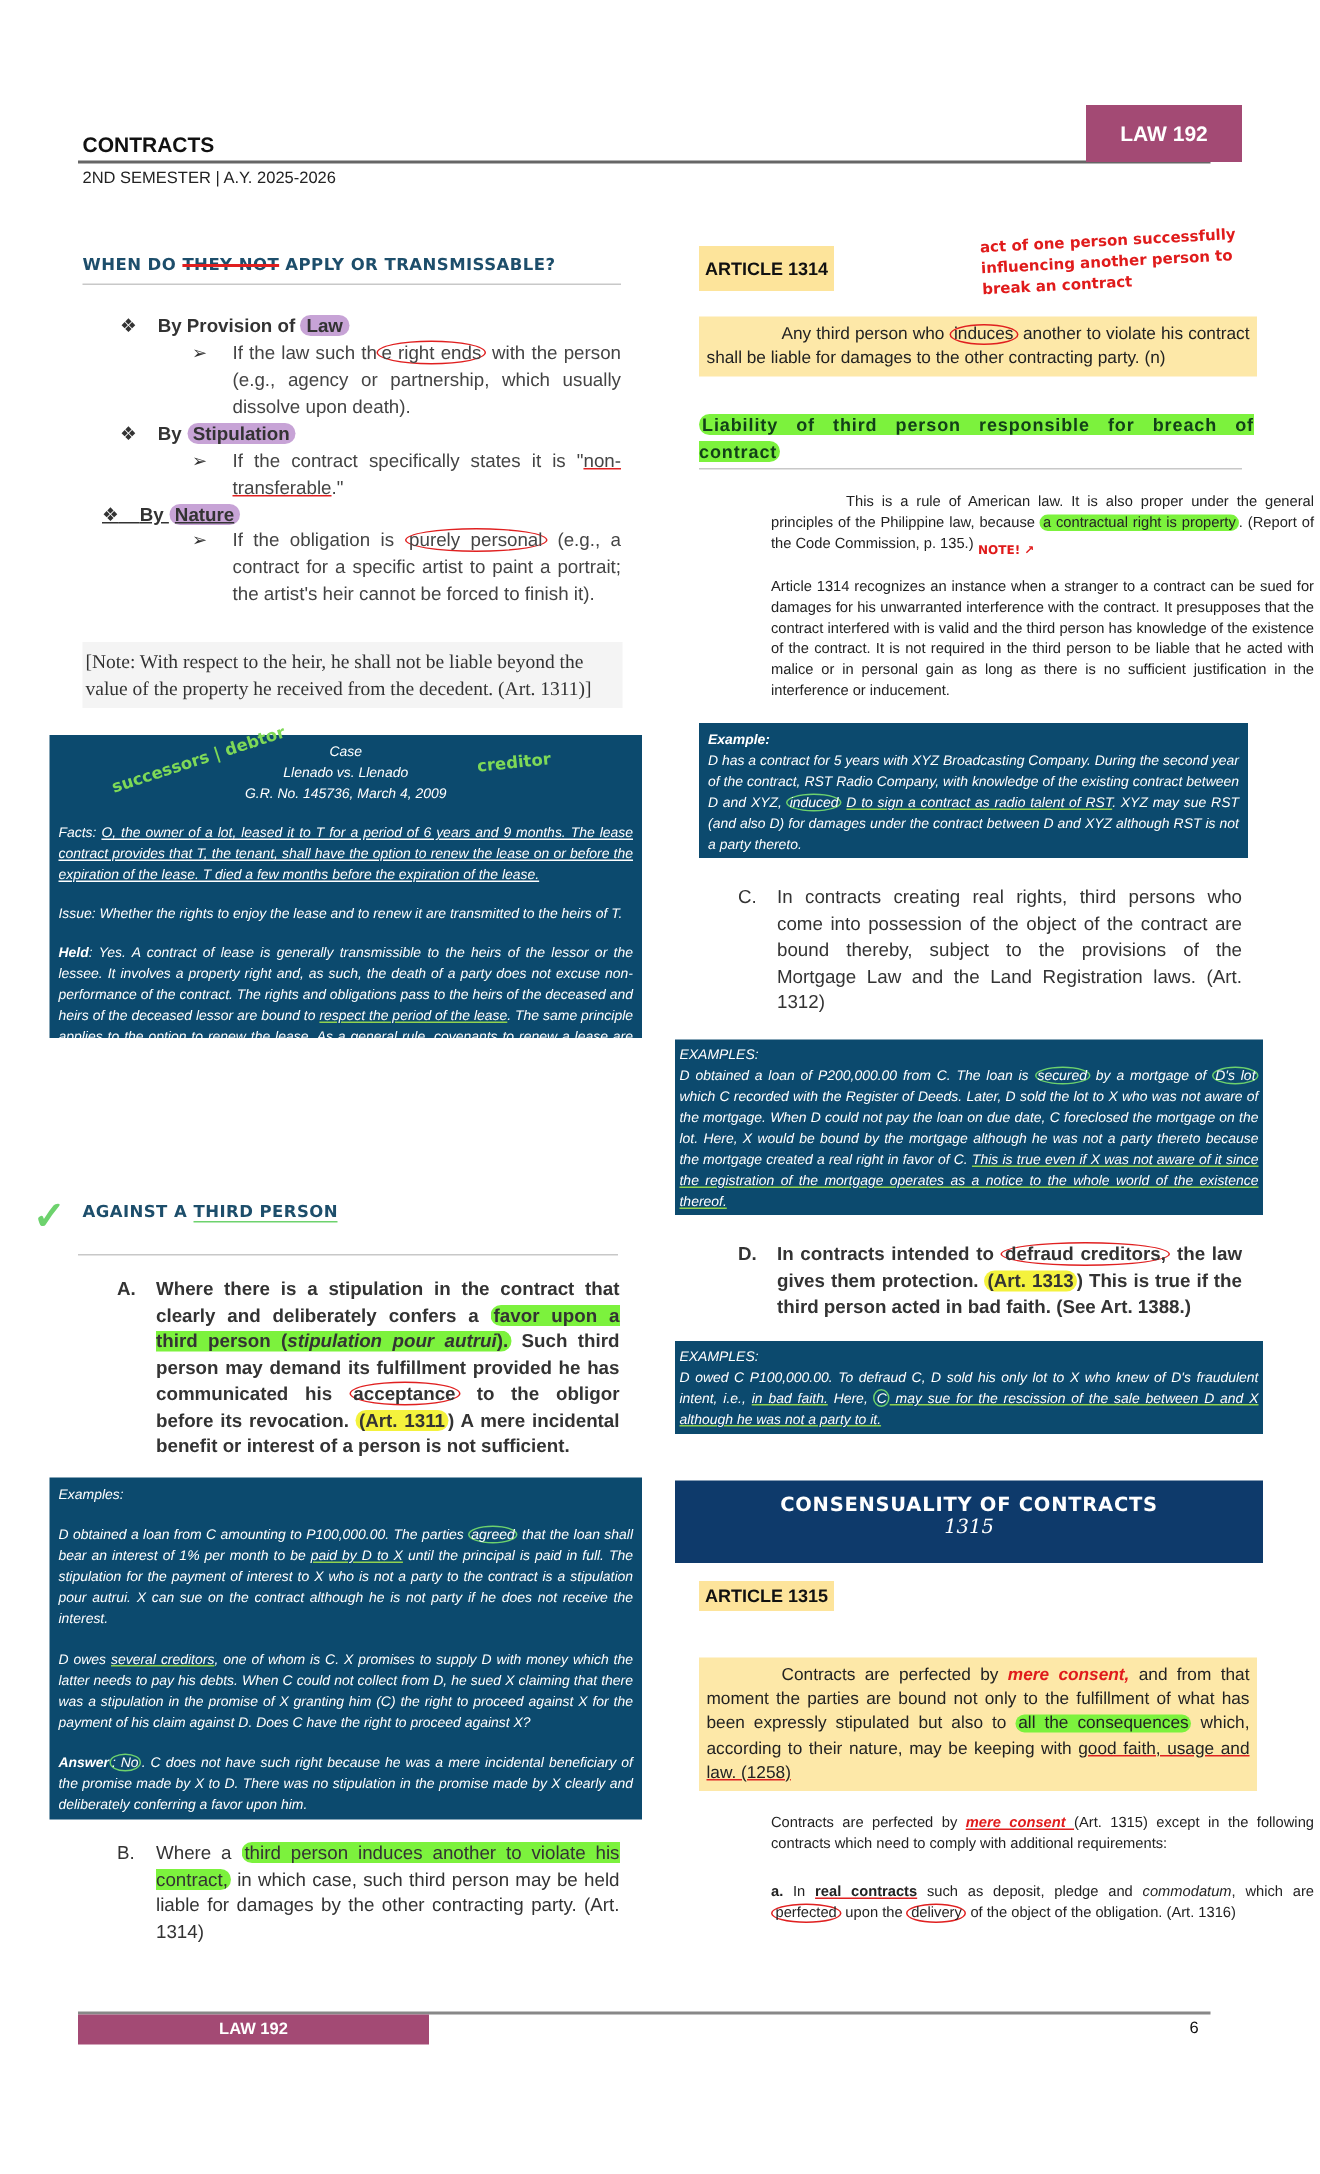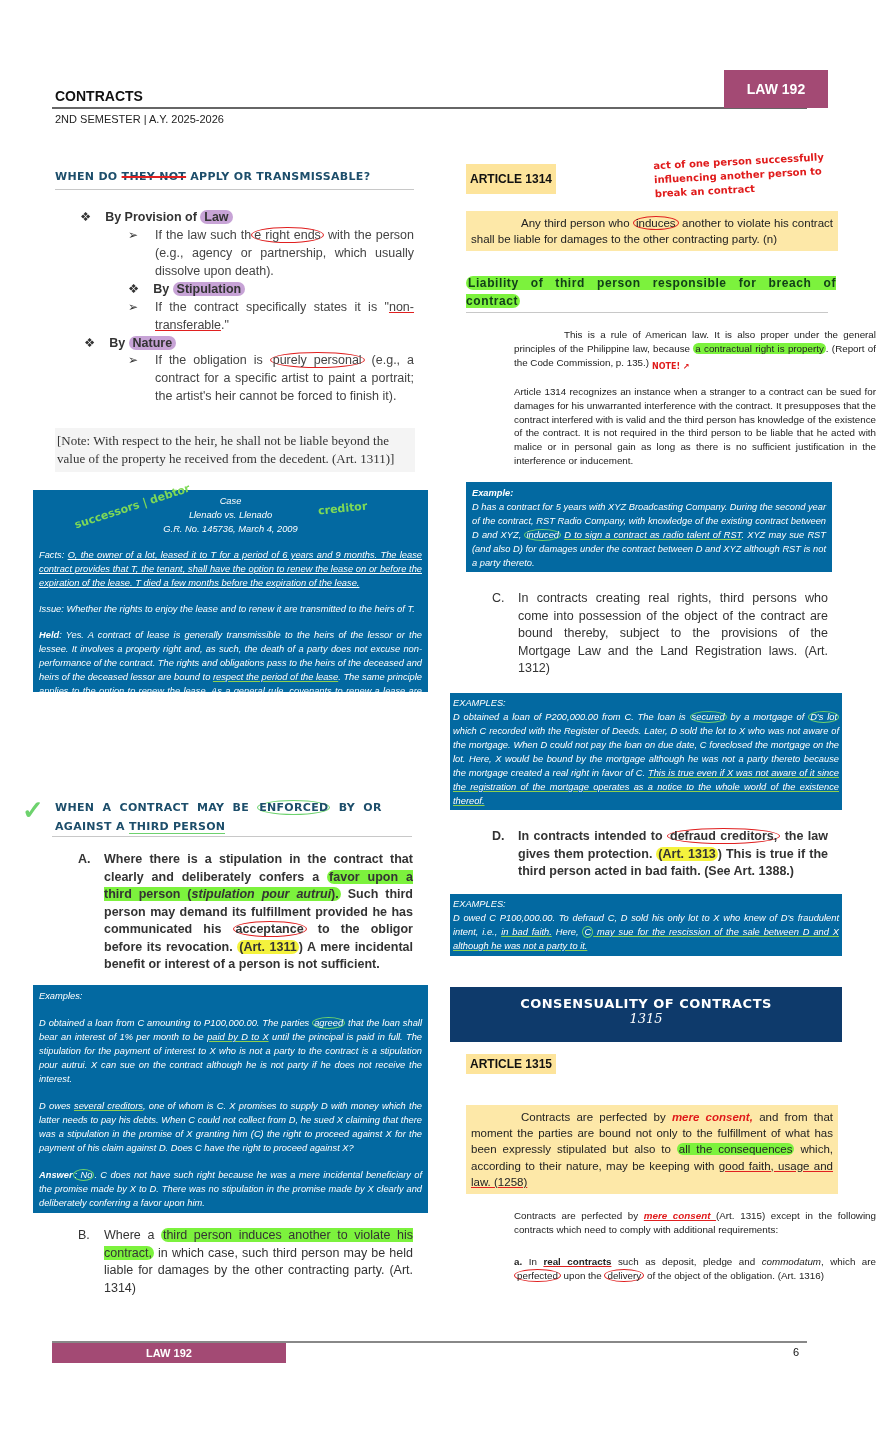--- a/index.html
+++ b/index.html
@@ -29,21 +29,21 @@
   .ul-red { text-decoration: underline; text-decoration-color: #e02020; }
   .ul-green { text-decoration: underline; text-decoration-color: #8fd14f; }
   .ul-white { text-decoration: underline; }
 
   .sub { position: absolute; font-size: 12.5px; color: #444; line-height: 18px; text-align: justify; }
   .sub .arr { position: absolute; left: -27px; top: 0; font-size: 12px; color: #333; }
 
   .note-box { left: 55px; top: 428px; width: 360px; height: 44px; background: #f4f4f4; font-family: "Liberation Serif", serif; font-size: 13px; line-height: 18px; color: #333; padding: 4px 2px; }
 
   
-  .red { background: #0369a1; color: #fff; font-style: italic; font-size: 9.3px; line-height: 14px; padding: 4px 6px; text-align: justify; }
+  .red { background: #0c4a6e; color: #fff; font-style: italic; font-size: 9.3px; line-height: 14px; padding: 4px 6px; text-align: justify; }
   .red b { font-style: italic; }
 
   .hand { font-family: "DejaVu Sans", sans-serif; font-style: normal; }
   .hand-green { color: #7ed957; font-size: 11px; font-weight: bold; }
   .hand-red { color: #e01b1b; font-size: 10px; font-weight: bold; }
 
   
   .item { position: absolute; font-size: 12.5px; line-height: 17.5px; text-align: justify; color: #333; }
   .item .ltr { position: absolute; left: -26px; top: 0; }
   .item.bold { font-weight: bold; }
@@ -78,30 +78,30 @@
 
 <div class="abs bul" style="left:80px; top:208px;">
   <span>❖</span>&nbsp;&nbsp;&nbsp;
   <span class="lbl">By Provision of </span><span class="lbl hl-purple">Law</span>
 </div>
 <div class="sub" style="left:155px; top:226px; width:259px;">
   <span class="arr">➢</span>
   <span>If the law such th</span><span class="circ-red">e right ends</span><span> with the person (e.g., agency or partnership, which usually dissolve upon death).</span>
 </div>
 
-<div class="abs bul" style="left:80px; top:280px;margin-left:48px;">
+<div class="abs bul" style="left:80px; top:280px;">
   <span>❖</span>&nbsp;&nbsp;&nbsp;
   <span class="lbl">By </span><span class="lbl hl-purple">Stipulation</span>
 </div>
 <div class="sub" style="left:155px; top:298px; width:259px;">
   <span class="arr">➢</span>
   <span>If the contract specifically states it is "</span><span class="ul-red">non-transferable</span><span>."</span>
 </div>
 
-<div class="abs bul" style="left:84px; top:334px;">
+<div class="abs bul" style="left:68px; top:334px;text-decoration:underline;">
   <span>❖</span>&nbsp;&nbsp;&nbsp;
   <span class="lbl">By </span><span class="lbl hl-purple">Nature</span>
 </div>
 <div class="sub" style="left:155px; top:351px; width:259px;">
   <span class="arr">➢</span>
   <span>If the obligation is </span><span class="circ-red">purely personal</span><span> (e.g., a contract for a specific artist to paint a portrait; the artist's heir cannot be forced to finish it).</span>
 </div>
 
 <div class="abs note-box">[Note:  With respect to the heir, he shall not be liable beyond the value of the property he received from the decedent.  (Art. 1311)]</div>
 
@@ -114,21 +114,20 @@
   <div style="height:12px;"></div>
   <div>Issue: Whether the rights to enjoy the lease and to renew it are transmitted to the heirs of T.</div>
   <div style="height:12px;"></div>
   <div><b>Held</b><span>: Yes. A contract of lease is generally transmissible to the heirs of the lessor or the lessee. It involves a property right and, as such, the death of a party does not excuse non-performance of the contract. The rights and obligations pass to the heirs of the deceased and heirs of the deceased lessor are bound to </span><span class="ul-green">respect the period of the lease</span><span>. The same principle applies to the option to renew the lease. As a general rule, covenants to renew a lease are not personal but will run with the land. Consequently, the successor-in-interest of the lessee are entitled to the benefits, while that of the lessor are burdened with the duties and obligations, which said covenants conferred and imposed on the original parties.</span></div>
 </div>
 <div class="abs hand hand-green" style="left:72px; top:500px; transform: rotate(-18deg);">successors | debtor</div>
 <div class="abs hand hand-green" style="left:318px; top:502px; transform: rotate(-6deg);">creditor</div>
 
 <div class="abs" style="left:22px; top:795px; color:#6dd26d; font-size:26px; font-weight:bold;">✓</div>
 <div class="abs sec-h" style="left:55px; top:798px; width:356px; line-height:19px;">
-  <div style="white-space:pre;"><span>WHEN  A  CONTRACT  MAY  BE  </span><span class="circ-green">ENFORCED</span><span>  BY  OR</span></div>
   <div><span>AGAINST A </span><span style="border-bottom:1.5px solid #6dd26d;">THIRD PERSON</span></div>
 </div>
 <div class="abs sec-rule" style="left:52px; top:836px; width:360px;"></div>
 
 <div class="item bold" style="left:104px; top:851px; width:309px;">
   <span class="ltr">A.</span>
   <span>Where there is a stipulation in the contract that clearly and deliberately confers a </span><span class="hl-green"><span>favor upon a third person (</span><i>stipulation pour autrui</i><span>).</span></span><span> Such third person may demand its fulfillment provided he has communicated his </span><span class="circ-red">acceptance</span><span> to the obligor before its revocation. </span><span class="hl-yellow">(Art. 1311</span><span>) A mere incidental benefit or interest of a person is not sufficient.</span>
 </div>
 
 <div class="abs red" style="left:33px; top:985px; width:395px; height:228px;">

